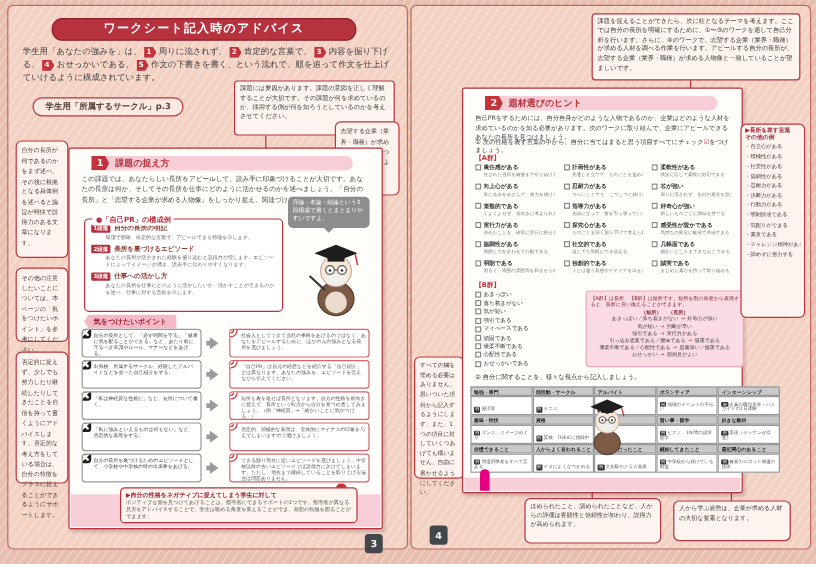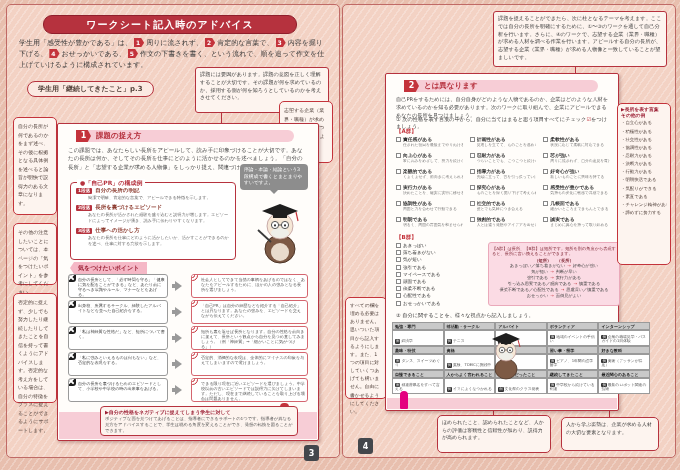--- a/index.html
+++ b/index.html
@@ -105,22 +105,22 @@
   .sb-title{font-size:4.8px;font-weight:bold;color:#9c1f34;line-height:1.3;}
   .sb-item{font-size:4.4px;color:#4a3a34;line-height:1.85;white-space:nowrap;overflow:hidden;}
 </style>
 </head>
 <body>
 
 <div class="stage hatch">
 
   <div class="page hatch" id="page-left">
     <div class="banner">ワークシート記入時のアドバイス</div>
-    <div class="intro" id="intro"><span>学生用「感受性が豊かである」は、</span><span class="nbadge">1</span><span>周りに流されず、</span><span class="nbadge">2</span><span>肯定的な言葉で、</span><span class="nbadge">3</span><span>内容を掘り下げる、</span><span class="nbadge">4</span><span>おせっかいである、</span><span class="nbadge">5</span><span>作文の下書きを書く、という流れで、順を追って作文を仕上げていけるように構成されています。</span></div>
-    <span class="sheet-tab" style="left:20px;top:76px;">学生用「継続してきたこと」p.3</span>
+    <div class="intro" id="intro"><span>学生用「あなたの強みを」は、</span><span class="nbadge">1</span><span>周りに流されず、</span><span class="nbadge">2</span><span>肯定的な言葉で、</span><span class="nbadge">3</span><span>内容を掘り下げる、</span><span class="nbadge">4</span><span>おせっかいである、</span><span class="nbadge">5</span><span>作文の下書きを書く、という流れで、順を追って作文を仕上げていけるように構成されています。</span></div>
+    <span class="sheet-tab" style="left:20px;top:76px;">学生用「所属するサークル」p.3</span>
     <div class="callout" style="left:188px;top:62px;width:134px;height:46px;">課題には要因があります。課題の意図を正しく理解することが大切です。その課題が何を求めているのか、採用する側が何を知ろうとしているのかを考えさせてください。</div>
     <div class="conn" style="left:214px;top:108px;width:1px;height:16px;"></div>
     <div class="conn" style="left:57px;top:163px;width:12px;height:1px;"></div>
     <div class="conn" style="left:57px;top:268px;width:12px;height:1px;"></div>
     <div class="conn" style="left:57px;top:330px;width:12px;height:1px;"></div>
     <div class="conn" style="left:264px;top:120px;width:10px;height:1px;"></div>
 
     <div class="note" style="left:6px;top:112px;width:44px;height:98px;">自分の長所が何であるのかをまず述べ、その後に根拠となる具体例を述べると論旨が明快で説得力のある文章になります。</div>
     <div class="note" style="left:6px;top:218px;width:44px;height:62px;">その他の注意したいことについては、本ページの「気をつけたいポイント」を参考にしてください。</div>
     <div class="note" style="left:6px;top:288px;width:44px;height:110px;">否定的に捉えず、少しでも努力したり継続したりしてきたことを自信を持って書くようにアドバイスします。否定的な考え方をしている場合は、自分の特徴をプラスに捉えることができるようにサポートします。</div>
@@ -255,21 +255,21 @@
           <div class="sb-item">・気配りができる</div>
           <div class="sb-item">・素直である</div>
           <div class="sb-item">・チャレンジ精神がある</div>
           <div class="sb-item">・諦めずに努力する</div>
         </div>
     </div>
 
     <div class="panel" id="panel2">
       <div class="sec-band" style="left:22px;top:6px;width:190px;">
         <span class="sec-badge">2</span>
-        <span class="sec-title">とは異なります</span>
+        <span class="sec-title">題材選びのヒント</span>
       </div>
       <div class="bodytext" style="left:10px;top:22px;width:216px;font-size:5.2px;">自己PRをするためには、自分自身がどのような人物であるのか、企業はどのような人材を求めているのかを知る必要があります。次のワークに取り組んで、企業にアピールできるあなたの長所を見つけましょう。</div>
       <div class="q-line" style="left:10px;top:42px;width:216px;">
         <span>① 次の性格を表す言葉の中から、自分に当てはまると思う項目すべてにチェック</span><span class="chk">☑</span><span>をつけましょう。</span>
       </div>
       <div class="glabel" style="left:10px;top:54px;">【A群】</div>
       <div class="agrid" id="agrid">
           <div class="aitem">
             <div class="ahead">
               <span class="cb"></span>

